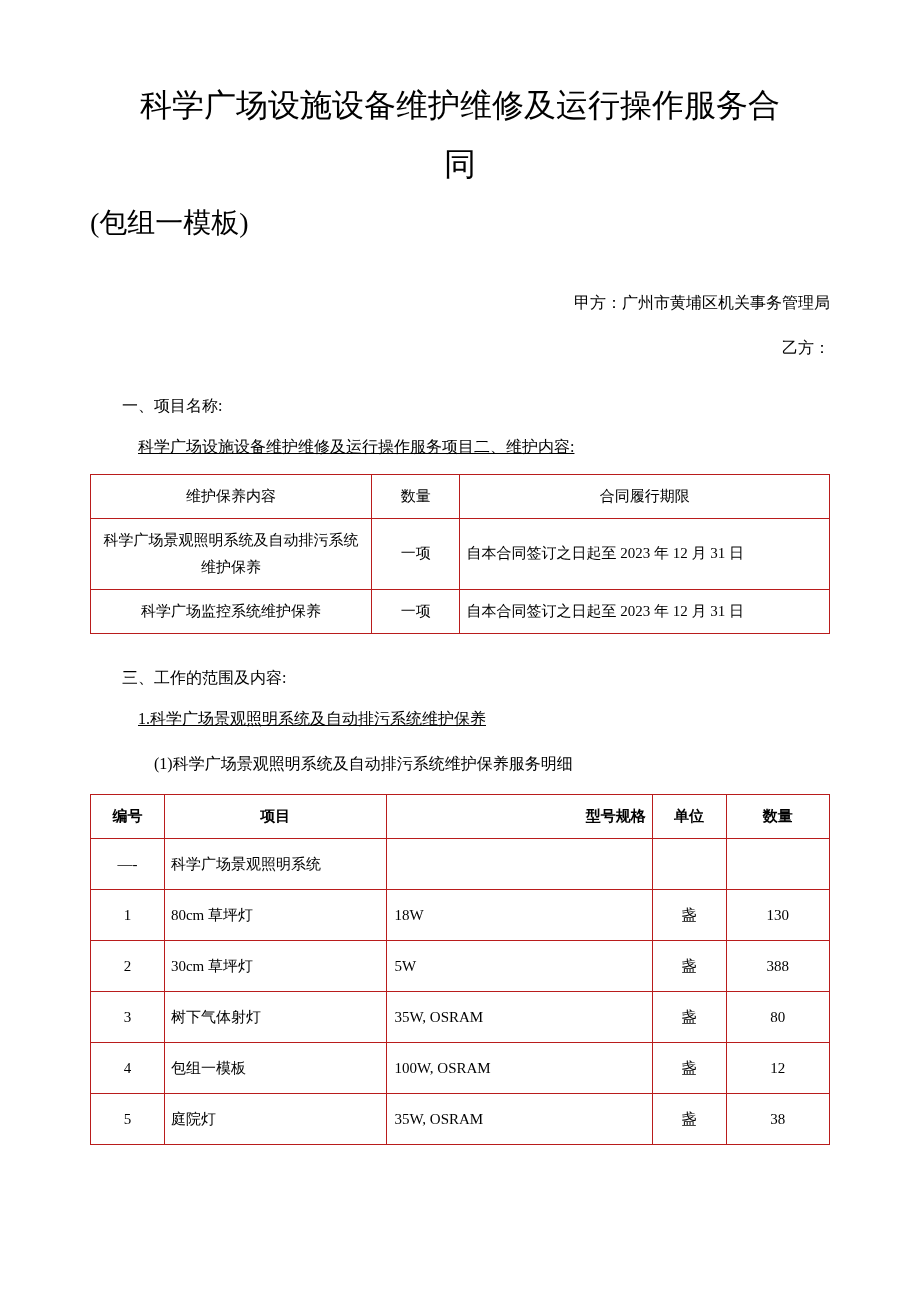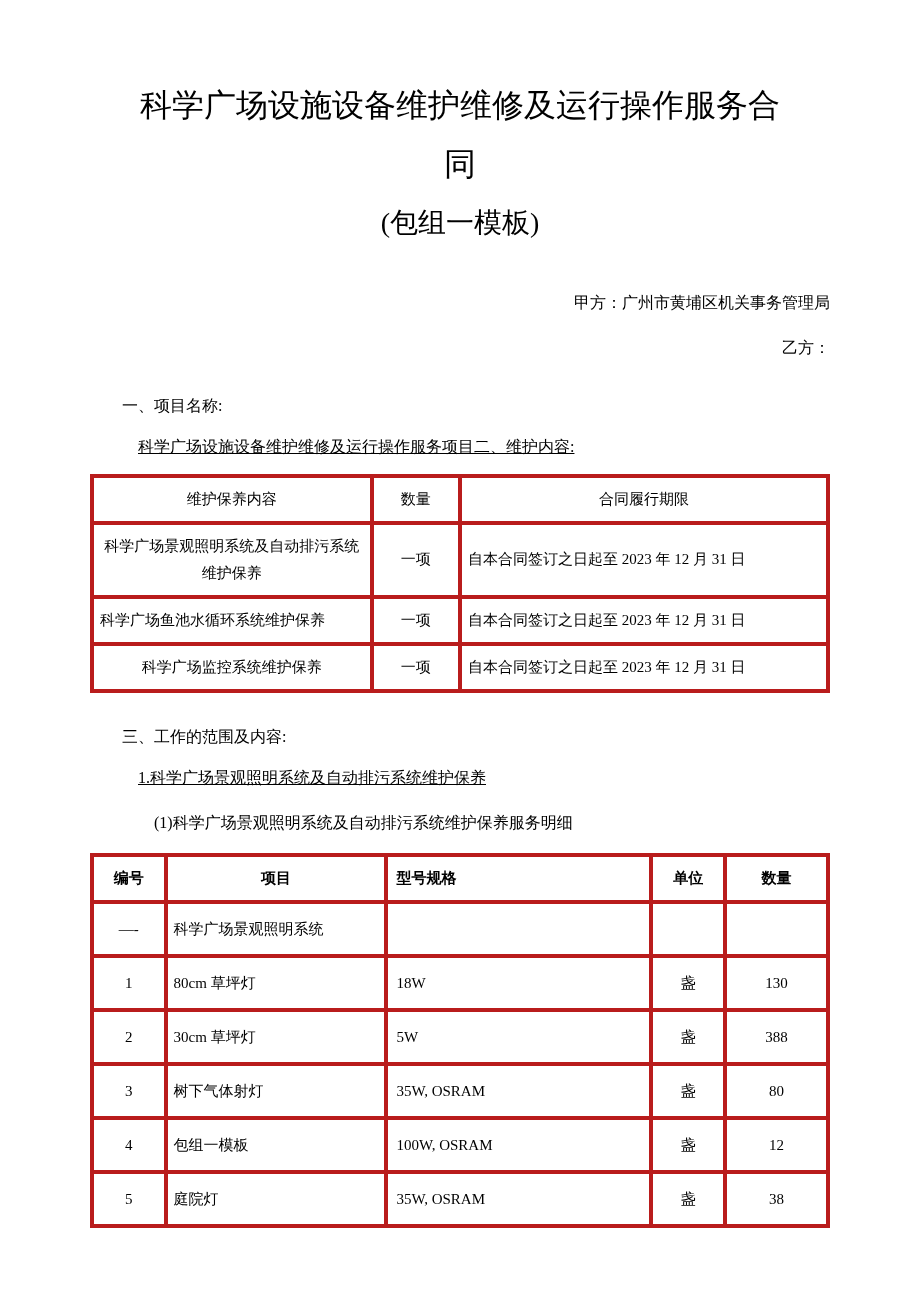--- a/index.html
+++ b/index.html
@@ -15,21 +15,21 @@
     }
     .title {
       font-size: 32px;
       text-align: center;
       font-weight: normal;
       margin: 0 0 8px 0;
       line-height: 1.6;
     }
     .subtitle {
       font-size: 28px;
-      text-align: center;
+      text-align: left;
       margin: 0 0 40px 0;
     }
     .para {
       margin: 16px 0;
       text-indent: 2em;
       text-align: right;
     }
     .section-heading {
       margin: 30px 0 12px 0;
       text-indent: 2em;
@@ -43,21 +43,21 @@
       margin: 16px 0;
       text-indent: 4em;
     }
     table {
       border-collapse: collapse;
       width: 100%;
       margin: 10px 0 20px 0;
       font-size: 15px;
     }
     th, td {
-      border: 4px solid #b91c1c;
+      border: 1px solid #b91c1c;
       padding: 8px 6px;
       vertical-align: middle;
     }
     .t1 th { text-align: center; font-weight: normal; }
     .t1 td.c1 { text-align: center; width: 38%; }
     .t1 td.c2 { text-align: center; width: 12%; }
     .t1 td.c3 { text-align: left; width: 50%; }
     .t2 th { text-align: center; }
     .t2 td { height: 34px; }
     .t2 .col-no { width: 10%; text-align: center; }
@@ -92,42 +92,37 @@
       <th>合同履行期限</th>
     </tr>
   </thead>
   <tbody>
     <tr>
       <td class="c1">科学广场景观照明系统及自动排污系统维护保养</td>
       <td class="c2">一项</td>
       <td class="c3">自本合同签订之日起至 2023 年 12 月 31 日</td>
     </tr>
     <tr>
-      <td class="c1" style="text-align:left;">科学广场鱼池水循环系统维护保养</td>
-      <td class="c2">一项</td>
-      <td class="c3">自本合同签订之日起至 2023 年 12 月 31 日</td>
-    </tr>
-    <tr>
       <td class="c1">科学广场监控系统维护保养</td>
       <td class="c2">一项</td>
       <td class="c3">自本合同签订之日起至 2023 年 12 月 31 日</td>
     </tr>
   </tbody>
 </table>
 
 <div class="section-heading">三、工作的范围及内容:</div>
 <div class="sub-line">1.科学广场景观照明系统及自动排污系统维护保养</div>
 <div class="sub-line2">(1)科学广场景观照明系统及自动排污系统维护保养服务明细</div>
 
 <table class="t2">
   <thead>
     <tr>
       <th class="col-no">编号</th>
       <th class="col-item" style="text-align:center;">项目</th>
-      <th class="col-spec" style="text-align:left;">型号规格</th>
+      <th class="col-spec" style="text-align:right;">型号规格</th>
       <th class="col-unit">单位</th>
       <th class="col-qty">数量</th>
     </tr>
   </thead>
   <tbody>
     <tr>
       <td class="col-no">—-</td>
       <td class="col-item">科学广场景观照明系统</td>
       <td class="col-spec"></td>
       <td class="col-unit"></td>

